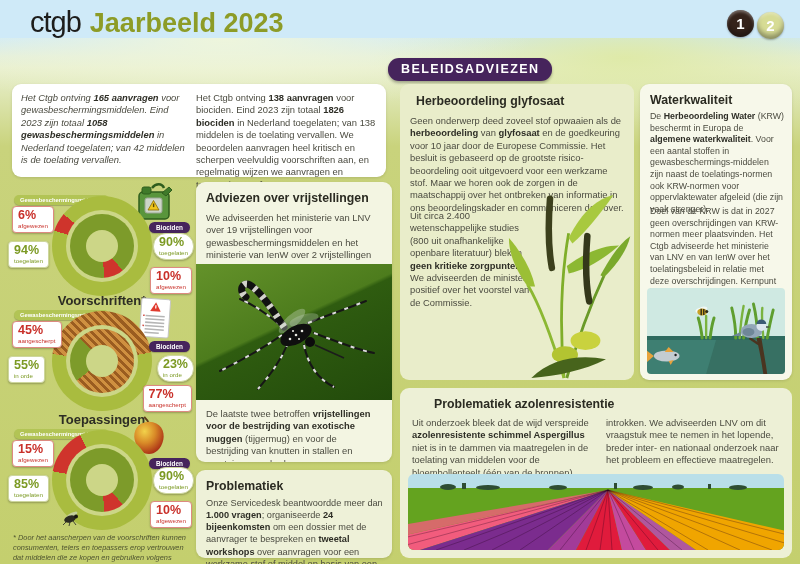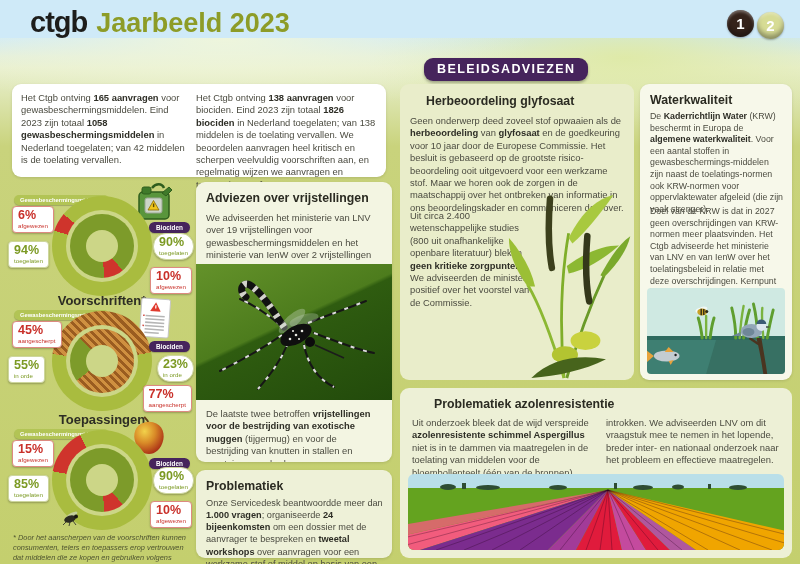--- a/index.html
+++ b/index.html
@@ -4,38 +4,38 @@
 <style>
   html,body{margin:0;padding:0;background:#9db3c4;}
   .page{position:relative;width:800px;height:564px;overflow:hidden;
     font-family:"Liberation Sans","DejaVu Sans",sans-serif;
     background:linear-gradient(180deg,#cfeaf8 0%,#cfeaf8 7%,#e4efdb 10%,#e9f0cf 12%,#c9d37c 26%,#c4cf6e 100%);}
   .page::before{content:'';position:absolute;left:0;top:38px;width:100%;height:110px;pointer-events:none;
     background:radial-gradient(55% 100% at 28% 0%,rgba(240,246,218,.95) 0%,rgba(240,246,218,0) 70%),
                radial-gradient(45% 90% at 78% 18%,rgba(222,233,163,.9) 0%,rgba(222,233,163,0) 70%);}
   
   .brand{position:absolute;left:30px;top:6px;}
-  .brand .ctgb{font-size:29px;font-weight:bold;color:#1d1d1b;letter-spacing:-1px;}
+  .brand .ctgb{font-size:29px;font-weight:normal;color:#1d1d1b;letter-spacing:-1px;}
   .brand .title{font-size:27px;font-weight:bold;color:#8d9c27;margin-left:9px;}
   .dot{position:absolute;width:27px;height:27px;border-radius:50%;color:#fff;font-weight:bold;
     text-align:center;line-height:27px;font-size:15px;cursor:pointer;
     box-shadow:inset 0 -4px 5px rgba(0,0,0,.35),inset 0 2px 3px rgba(255,255,255,.35),0 1px 2px rgba(0,0,0,.3);}
   .dot1{left:727px;top:10px;background:#35231b;}
   .dot2{left:757px;top:12px;background:#d7dc95;}
   
   .section-badge{position:absolute;color:#fff;font-weight:bold;font-size:12.5px;letter-spacing:1.4px;
     padding:4px 13px 5px;border-radius:9px;box-shadow:0 2px 3px rgba(0,0,0,.3);white-space:nowrap;}
   .badge-blue{left:16px;top:58px;background:#1b8fdd;}
-  .badge-purple{left:424px;top:58px;background:#46245c;}
+  .badge-purple{left:388px;top:58px;background:#46245c;border-radius:11px;}
   
   .card{position:absolute;border-radius:9px;}
   .intro{left:12px;top:84px;width:374px;height:93px;background:#ffffff;box-shadow:0 1px 3px rgba(0,0,0,.12);}
   .p{font-size:9.4px;line-height:1.32;color:#4b4b40;margin:0;position:absolute;}
   .p b{color:#2e2e26;}
-  .intro .c1{left:9px;top:8px;width:166px;}
+  .intro .c1{left:9px;top:8px;width:166px;font-style:italic;}
   .intro .c2{left:184px;top:8px;width:183px;}
   h3{margin:0;font-size:12.3px;font-weight:bold;color:#2b2b22;position:absolute;}
   
   .chart{position:absolute;left:8px;width:188px;height:112px;}
   .chart-title{position:absolute;left:0;top:0;width:100%;text-align:center;font-size:13px;font-weight:bold;color:#2d2d24;}
   .pill{position:absolute;color:#fff;font-weight:bold;border-radius:7px;white-space:nowrap;box-shadow:0 1px 1px rgba(0,0,0,.2);}
   .pill-green{left:6px;top:17px;background:#b2c455;font-size:5.8px;padding:2px 6px;}
   .pill-purple{background:#46245c;font-size:6.4px;padding:2px 7px;}
   .donut{position:absolute;left:44px;top:18px;width:100px;height:100px;}
   .ring,.hole{position:absolute;border-radius:50%;}
@@ -62,21 +62,21 @@
   .vrij h3{left:10px;top:9px;}
   .vrij .pv1{left:10px;top:30px;width:176px;}
   .mosq{position:absolute;left:0;top:82px;right:0;height:136px;
     background:linear-gradient(155deg,#64922a 0%,#4d7c1d 44%,#2f5c10 46%,#224a0b 100%);}
   .vrij .pv2{left:10px;top:226px;width:176px;}
   .service{left:196px;top:470px;width:196px;height:88px;background:#eef1d8;box-shadow:0 1px 3px rgba(0,0,0,.12);}
   .service h3{left:10px;top:9px;}
   .service .ps{left:10px;top:27px;width:178px;font-size:9.2px;}
   
   .glyf{left:400px;top:84px;width:234px;height:296px;background:#e9edca;overflow:hidden;}
-  .glyf h3{left:26px;top:10px;text-align:right;}
+  .glyf h3{left:16px;top:10px;text-align:right;}
   .glyf .pg1{left:10px;top:31px;width:214px;}
   .glyf .pg2{left:10px;top:126px;width:122px;}
   .plant{position:absolute;right:0;bottom:0;}
   .water{left:640px;top:84px;width:152px;height:296px;background:#f7f8ea;overflow:hidden;box-shadow:0 1px 3px rgba(0,0,0,.12);}
   .water h3{left:10px;top:9px;}
   .water .pw1{left:10px;top:27px;width:134px;font-size:8.8px;}
   .water .pw2{left:10px;top:122px;width:134px;font-size:8.8px;}
   .waterimg{position:absolute;left:7px;right:7px;bottom:6px;height:86px;border-radius:4px;overflow:hidden;}
   .azolen{left:400px;top:388px;width:392px;height:170px;background:#edf0d6;}
   .azolen h3{left:12px;top:9px;padding-left:22px;}
@@ -308,21 +308,21 @@
         <path d="M100,58 C98,84 98,108 102,128" stroke="#34381a" stroke-width="7" stroke-linecap="round" fill="none"></path>
         <ellipse cx="98" cy="170" rx="16" ry="10" fill="#c9d23e"></ellipse>
         <ellipse cx="76" cy="185" rx="14" ry="9" fill="#b3c431"></ellipse>
         <path d="M40,210 C60,190 90,184 120,190 C96,202 68,208 40,210 Z" fill="#47641c"></path>
       </svg>
     </span>
   </div>
 
   <div class="card water">
     <h3>Waterkwaliteit</h3>
-    <p class="p pw1">De <b>Kaderrichtlijn Water</b> (KRW) beschermt in Europa de <b>algemene waterkwaliteit</b>. Voor een aantal stoffen in gewasbeschermings-middelen zijn naast de toelatings-normen ook KRW-normen voor oppervlaktewater afgeleid (die zijn vaak strenger).</p>
+    <p class="p pw1">De <b>Herbeoordeling Water</b> (KRW) beschermt in Europa de <b>algemene waterkwaliteit</b>. Voor een aantal stoffen in gewasbeschermings-middelen zijn naast de toelatings-normen ook KRW-normen voor oppervlaktewater afgeleid (die zijn vaak strenger).</p>
     <p class="p pw2">Doel van de KRW is dat in 2027 geen overschrijdingen van KRW-normen meer plaatsvinden. Het Ctgb adviseerde het ministerie van LNV en van IenW over het toelatingsbeleid in relatie met deze overschrijdingen. Kernpunt is dat we handvatten nodig hebben om de KRW-normen bij de toelating te kunnen betrekken.</p>
     <div class="waterimg">
       <svg width="100%" height="86" viewBox="0 0 140 86" preserveAspectRatio="none">
         <rect width="140" height="48" fill="#cfe9e2"></rect>
         <rect y="48" width="140" height="38" fill="#3e7f72"></rect>
         <rect y="48" width="140" height="4" fill="#2e6a5e"></rect>
         <polygon points="70,52 140,52 140,86 60,86" fill="#2f6154" opacity="0.5"></polygon>
         <g stroke="#5f9e2f" stroke-width="3" stroke-linecap="round" fill="none">
           <path d="M90,50 C90,38 88,28 86,20"></path>
             <path d="M98,50 C100,36 102,28 104,22"></path>

